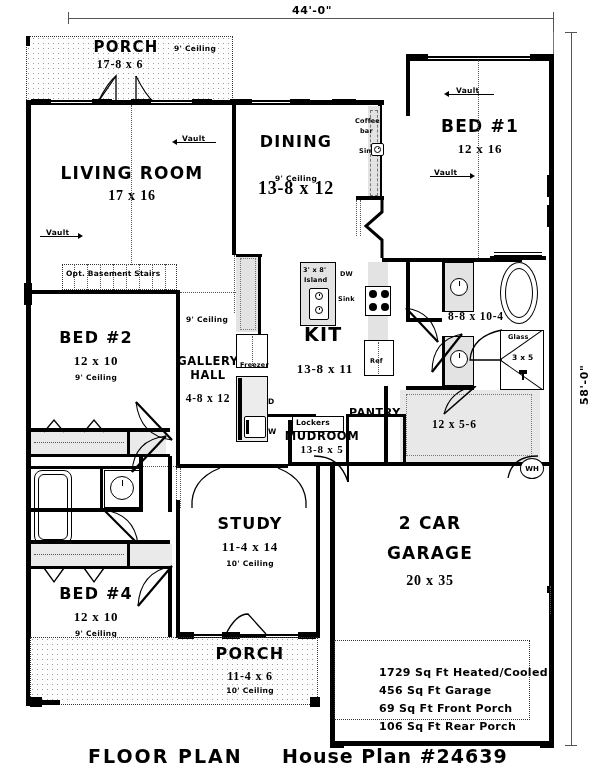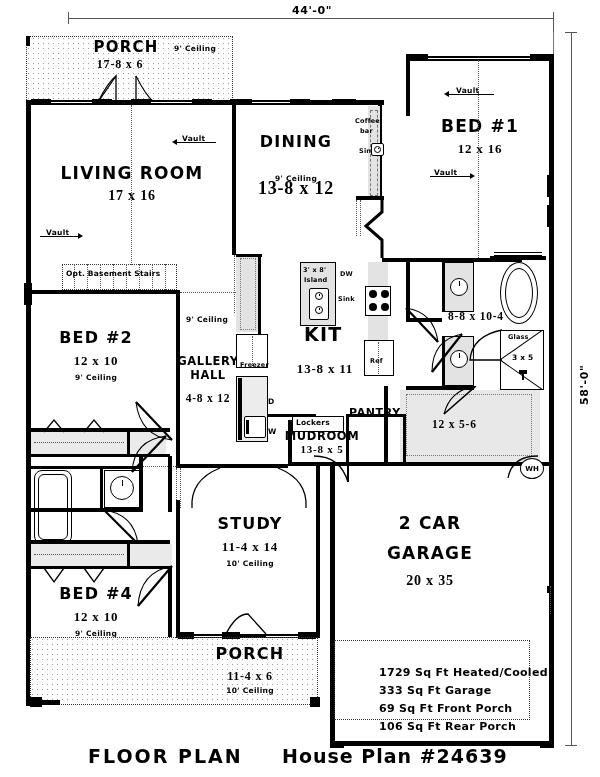--- a/index.html
+++ b/index.html
@@ -482,21 +482,21 @@
   <svg style="position:absolute;left:504px;top:452px;width:46px;height:30px;">
     <path d="M4 26 Q 8 4 34 4" fill="none" stroke="#000" stroke-width="1.3"></path>
   </svg>
 
   <div class="windowmark" style="left:547px;top:586px;width:7px;height:7px;"></div>
   <div class="dotline-v" style="left:550px;top:586px;height:28px;"></div>
 
   <div class="dashb" style="left:334px;top:640px;width:196px;height:80px;border:1px dotted #333;"></div>
   <div class="stats" style="left:379px;top:664px;">
     <div>1729 Sq Ft Heated/Cooled</div>
-    <div>333 Sq Ft Garage</div>
+    <div>456 Sq Ft Garage</div>
     <div>69 Sq Ft Front Porch</div>
     <div>106 Sq Ft Rear Porch</div>
   </div>
   <div class="wall" style="left:330px;top:741px;width:14px;height:7px;"></div>
   <div class="wall" style="left:540px;top:741px;width:14px;height:7px;"></div>
 
   <div class="title" style="left:88px;top:745px;">FLOOR PLAN</div>
   <div class="title" style="left:282px;top:745px;letter-spacing:1px;">House Plan #24639</div>
 
 </div>

